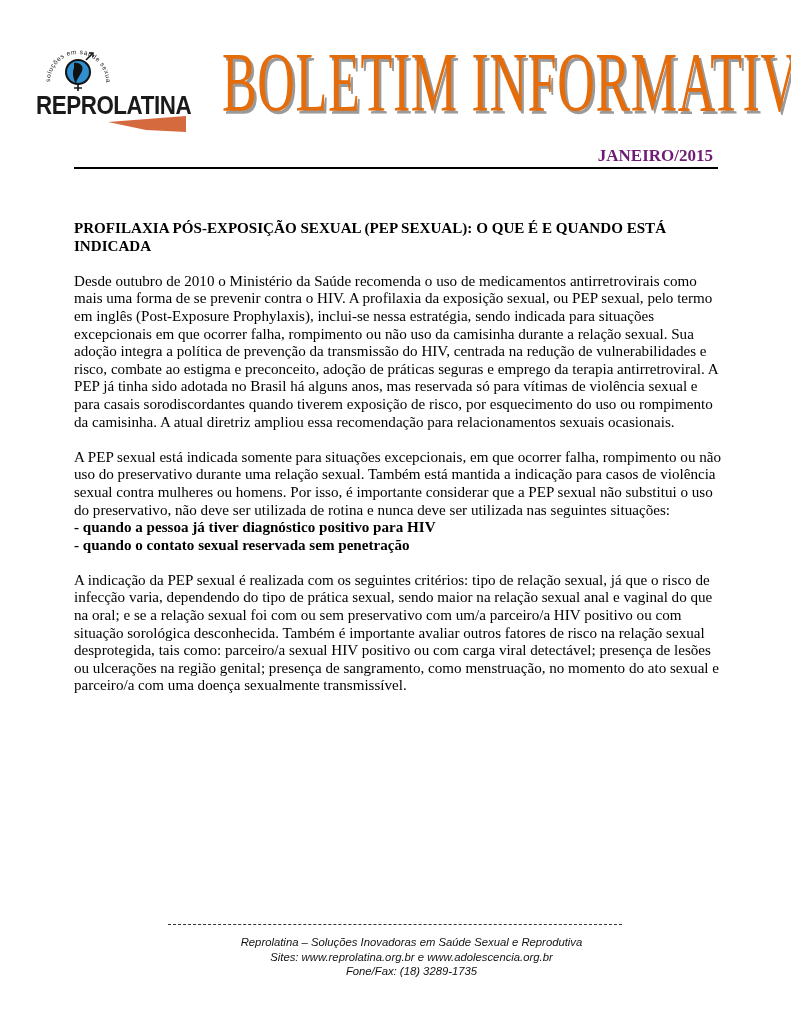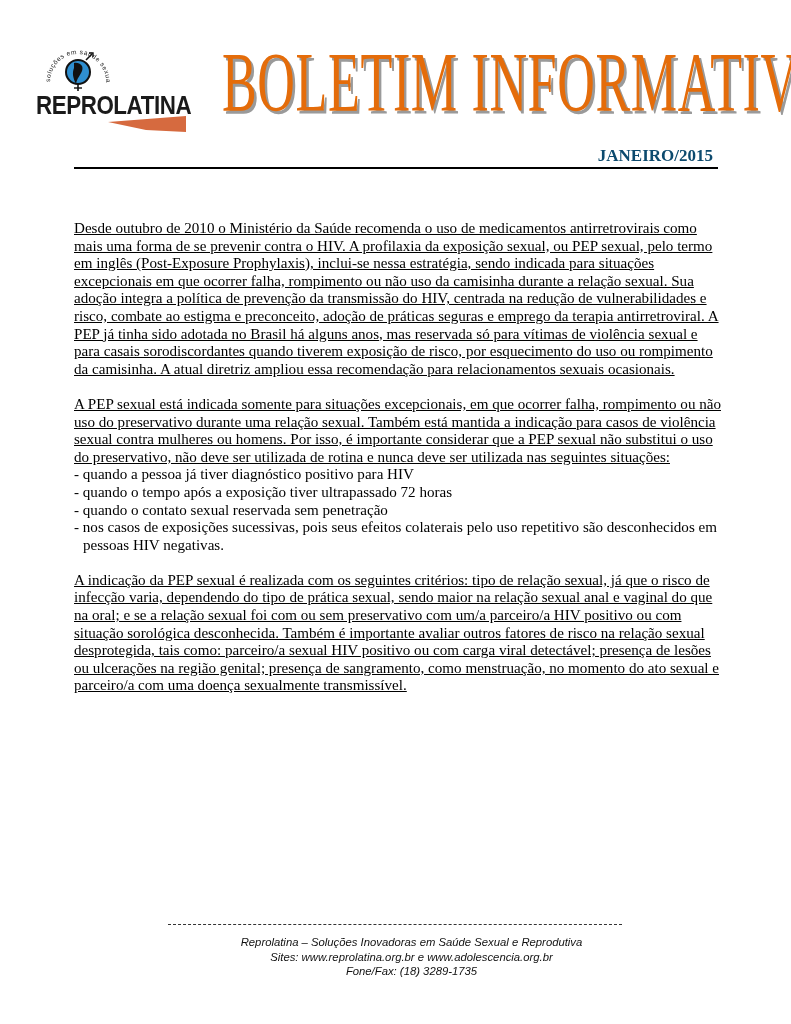--- a/index.html
+++ b/index.html
@@ -4,27 +4,27 @@
 <style>
   html, body { margin: 0; padding: 0; background: #ffffff; }
   body { width: 791px; height: 1024px; position: relative; overflow: hidden; font-family: "Liberation Serif", serif; color: #000; }
 
   .logo { position: absolute; left: 36px; top: 38px; width: 150px; height: 100px; }
   .logo-arc { position: absolute; left: 0; top: 0; }
   .logo-text { position: absolute; left: 0px; top: 52px; font-family: "Liberation Sans", sans-serif; font-size: 26px; font-weight: bold; letter-spacing: -0.5px; color: #1a1a1a; transform: scaleX(0.86); transform-origin: left top; white-space: nowrap; }
 
   .title { position: absolute; left: 222px; top: 38px; font-family: "Liberation Serif", serif; font-size: 84px; line-height: 90px; color: #e46c0a; white-space: nowrap; transform: scaleX(0.62) scaleY(1.0); transform-origin: left top; text-shadow: 4px 3px 0 #9a9a9a; letter-spacing: 1px; }
 
-  .issue-date { position: absolute; right: 78px; top: 146px; font-size: 17px; font-weight: bold; color: #0c4a6e; }
+  .issue-date { position: absolute; right: 78px; top: 146px; font-size: 17px; font-weight: bold; color: #701a75; }
   .rule { position: absolute; left: 74px; top: 167px; width: 644px; height: 2px; background: #000; }
 
   .content { position: absolute; left: 74px; top: 220px; width: 650px; font-size: 15.1px; line-height: 17.6px; }
   .heading { font-weight: bold; font-size: 15.1px; margin: 0 0 17.6px 0; }
-  .para { margin: 0 0 17.6px 0; text-decoration: underline; }
-  .list { margin: 0 0 17.6px 0; padding: 0; list-style: none; }
+  .para { margin: 0 0 17.6px 0; }
+  .list { margin: 0 0 17.6px 0; padding: 0; list-style: none; font-weight: bold; }
   .list li { padding-left: 9px; text-indent: -9px; }
 
   .footer-rule { position: absolute; left: 168px; top: 924px; width: 454px; border-top: 1px dashed #333; }
   .footer { position: absolute; left: 16px; top: 935px; width: 791px; text-align: center; font-family: "Liberation Sans", sans-serif; font-style: italic; font-size: 11.3px; line-height: 14.5px; color: #111; }
 </style>
 </head>
 <body>
 
 <div class="logo">
   <svg class="logo-arc" width="150" height="100" viewBox="0 0 150 100">
@@ -43,28 +43,27 @@
     <polygon points="72,84 150,78 150,94 110,92" fill="#d66a3f"></polygon>
   </svg>
   <div class="logo-text">REPROLATINA</div>
 </div>
 
 <div class="title">BOLETIM INFORMATIVO</div>
 <div class="issue-date">JANEIRO/2015</div>
 <div class="rule"></div>
 
 <div class="content">
+  <h1 class="heading">PROFILAXIA PÓS-EXPOSIÇÃO SEXUAL (PEP SEXUAL): O QUE É E QUANDO ESTÁ INDICADA</h1>
   <p class="para">Desde outubro de 2010 o Ministério da Saúde recomenda o uso de medicamentos antirretrovirais como mais uma forma de se prevenir contra o HIV.  A profilaxia da exposição sexual, ou PEP sexual, pelo termo em inglês (Post-Exposure Prophylaxis), inclui-se nessa estratégia, sendo indicada para situações excepcionais em que ocorrer falha, rompimento ou não uso da camisinha durante a relação sexual.  Sua adoção integra a política de prevenção da transmissão do HIV, centrada na redução de vulnerabilidades e risco, combate ao estigma e preconceito, adoção de práticas seguras e emprego da terapia antirretroviral.  A PEP já tinha sido adotada no Brasil há alguns anos, mas reservada só para vítimas de violência sexual e para casais sorodiscordantes quando tiverem exposição de risco, por esquecimento do uso ou rompimento da camisinha.  A atual diretriz ampliou essa recomendação para relacionamentos sexuais ocasionais.</p>
   <div>
     <p class="para" style="margin-bottom:0">A PEP sexual está indicada somente para situações excepcionais, em que ocorrer falha, rompimento ou não uso do preservativo durante uma relação sexual. Também está mantida a indicação para casos de violência sexual contra mulheres ou homens.  Por isso, é importante considerar que a PEP sexual não substitui o uso do preservativo, não deve ser utilizada de rotina e nunca deve ser utilizada nas seguintes situações:</p>
     <ul class="list">
       <li>- quando a pessoa já tiver diagnóstico positivo para HIV</li>
-      <li>- quando o tempo após a exposição tiver ultrapassado 72 horas</li>
       <li>- quando o contato sexual reservada sem penetração</li>
-      <li>- nos casos de exposições sucessivas, pois seus efeitos colaterais pelo uso repetitivo são desconhecidos em pessoas HIV negativas.</li>
     </ul>
   </div>
   <p class="para">A indicação da PEP sexual é realizada com os seguintes critérios: tipo de relação sexual, já que o risco de infecção varia, dependendo do tipo de prática sexual, sendo maior na relação sexual anal e vaginal do que na oral; e se a relação sexual foi com ou sem preservativo com um/a parceiro/a HIV positivo ou com situação sorológica desconhecida. Também é importante avaliar outros fatores de risco na relação sexual desprotegida, tais como: parceiro/a sexual HIV positivo ou com carga viral detectável; presença de lesões ou ulcerações na região genital; presença de sangramento, como menstruação, no momento do ato sexual e parceiro/a com uma doença sexualmente transmissível.</p>
 </div>
 
 <div class="footer-rule"></div>
 <div class="footer">
   <div>Reprolatina – Soluções Inovadoras em Saúde Sexual e Reprodutiva</div>
   <div>Sites: www.reprolatina.org.br e www.adolescencia.org.br</div>
   <div>Fone/Fax: (18) 3289-1735</div>

